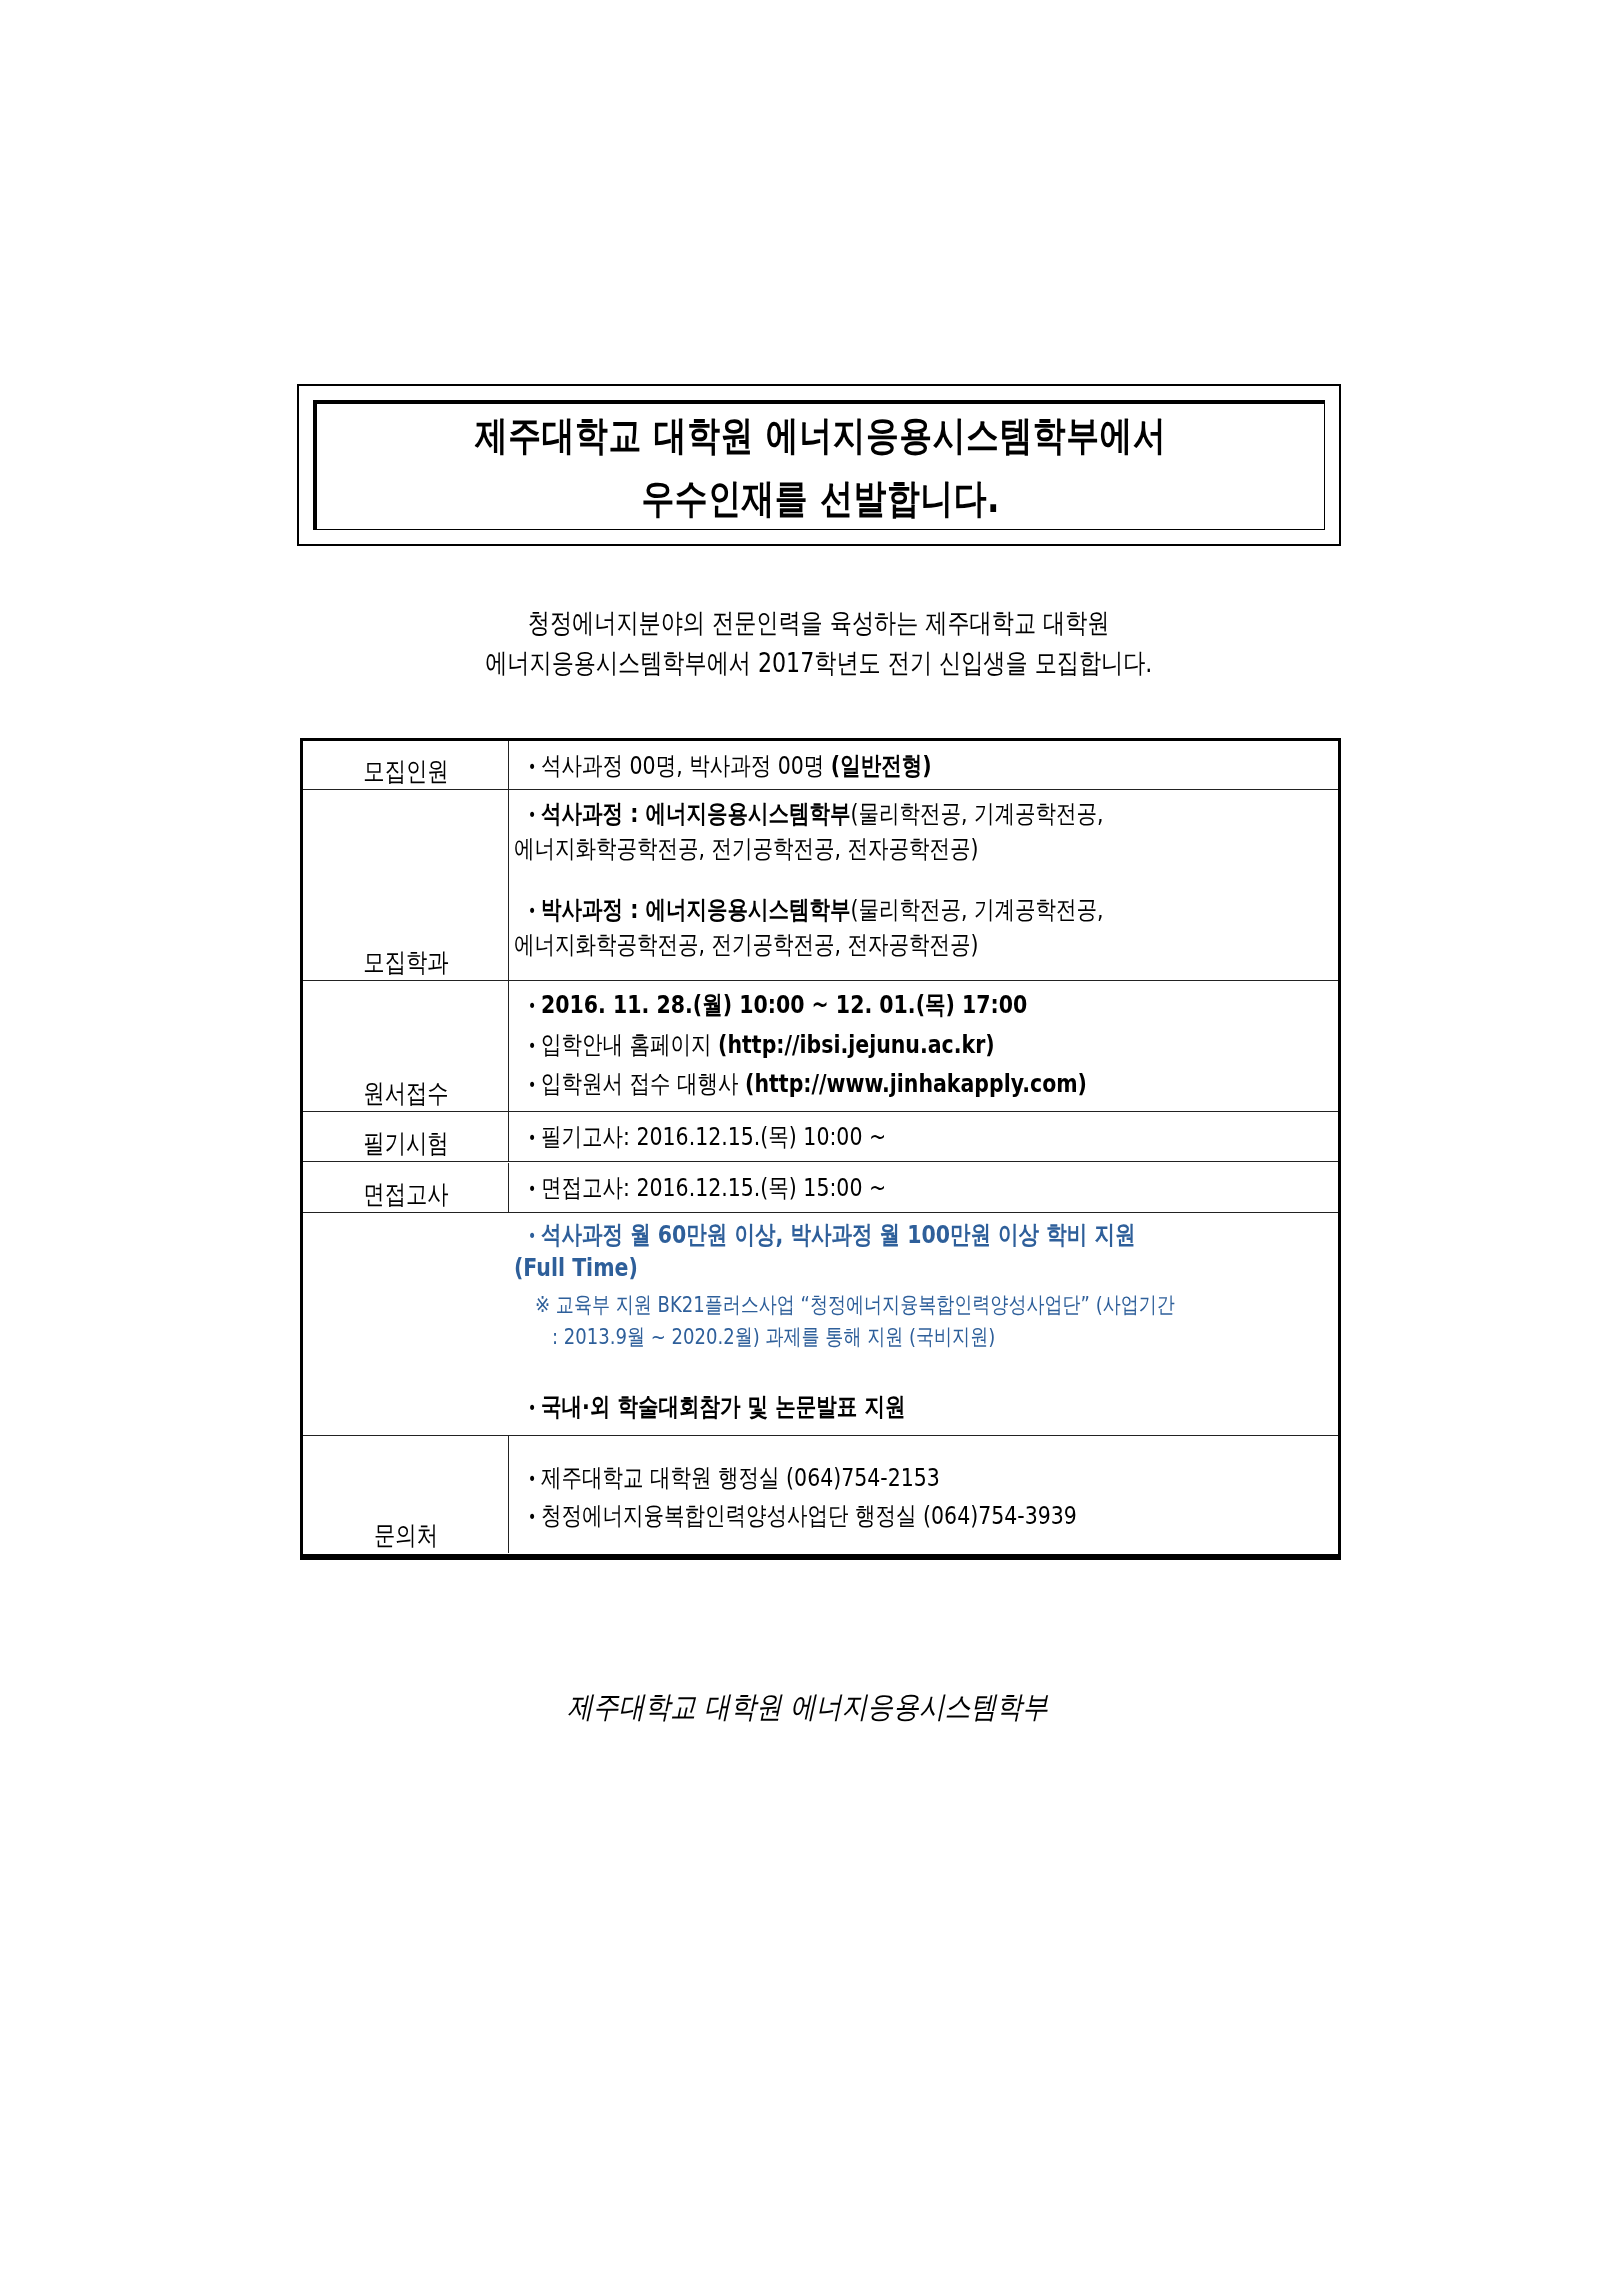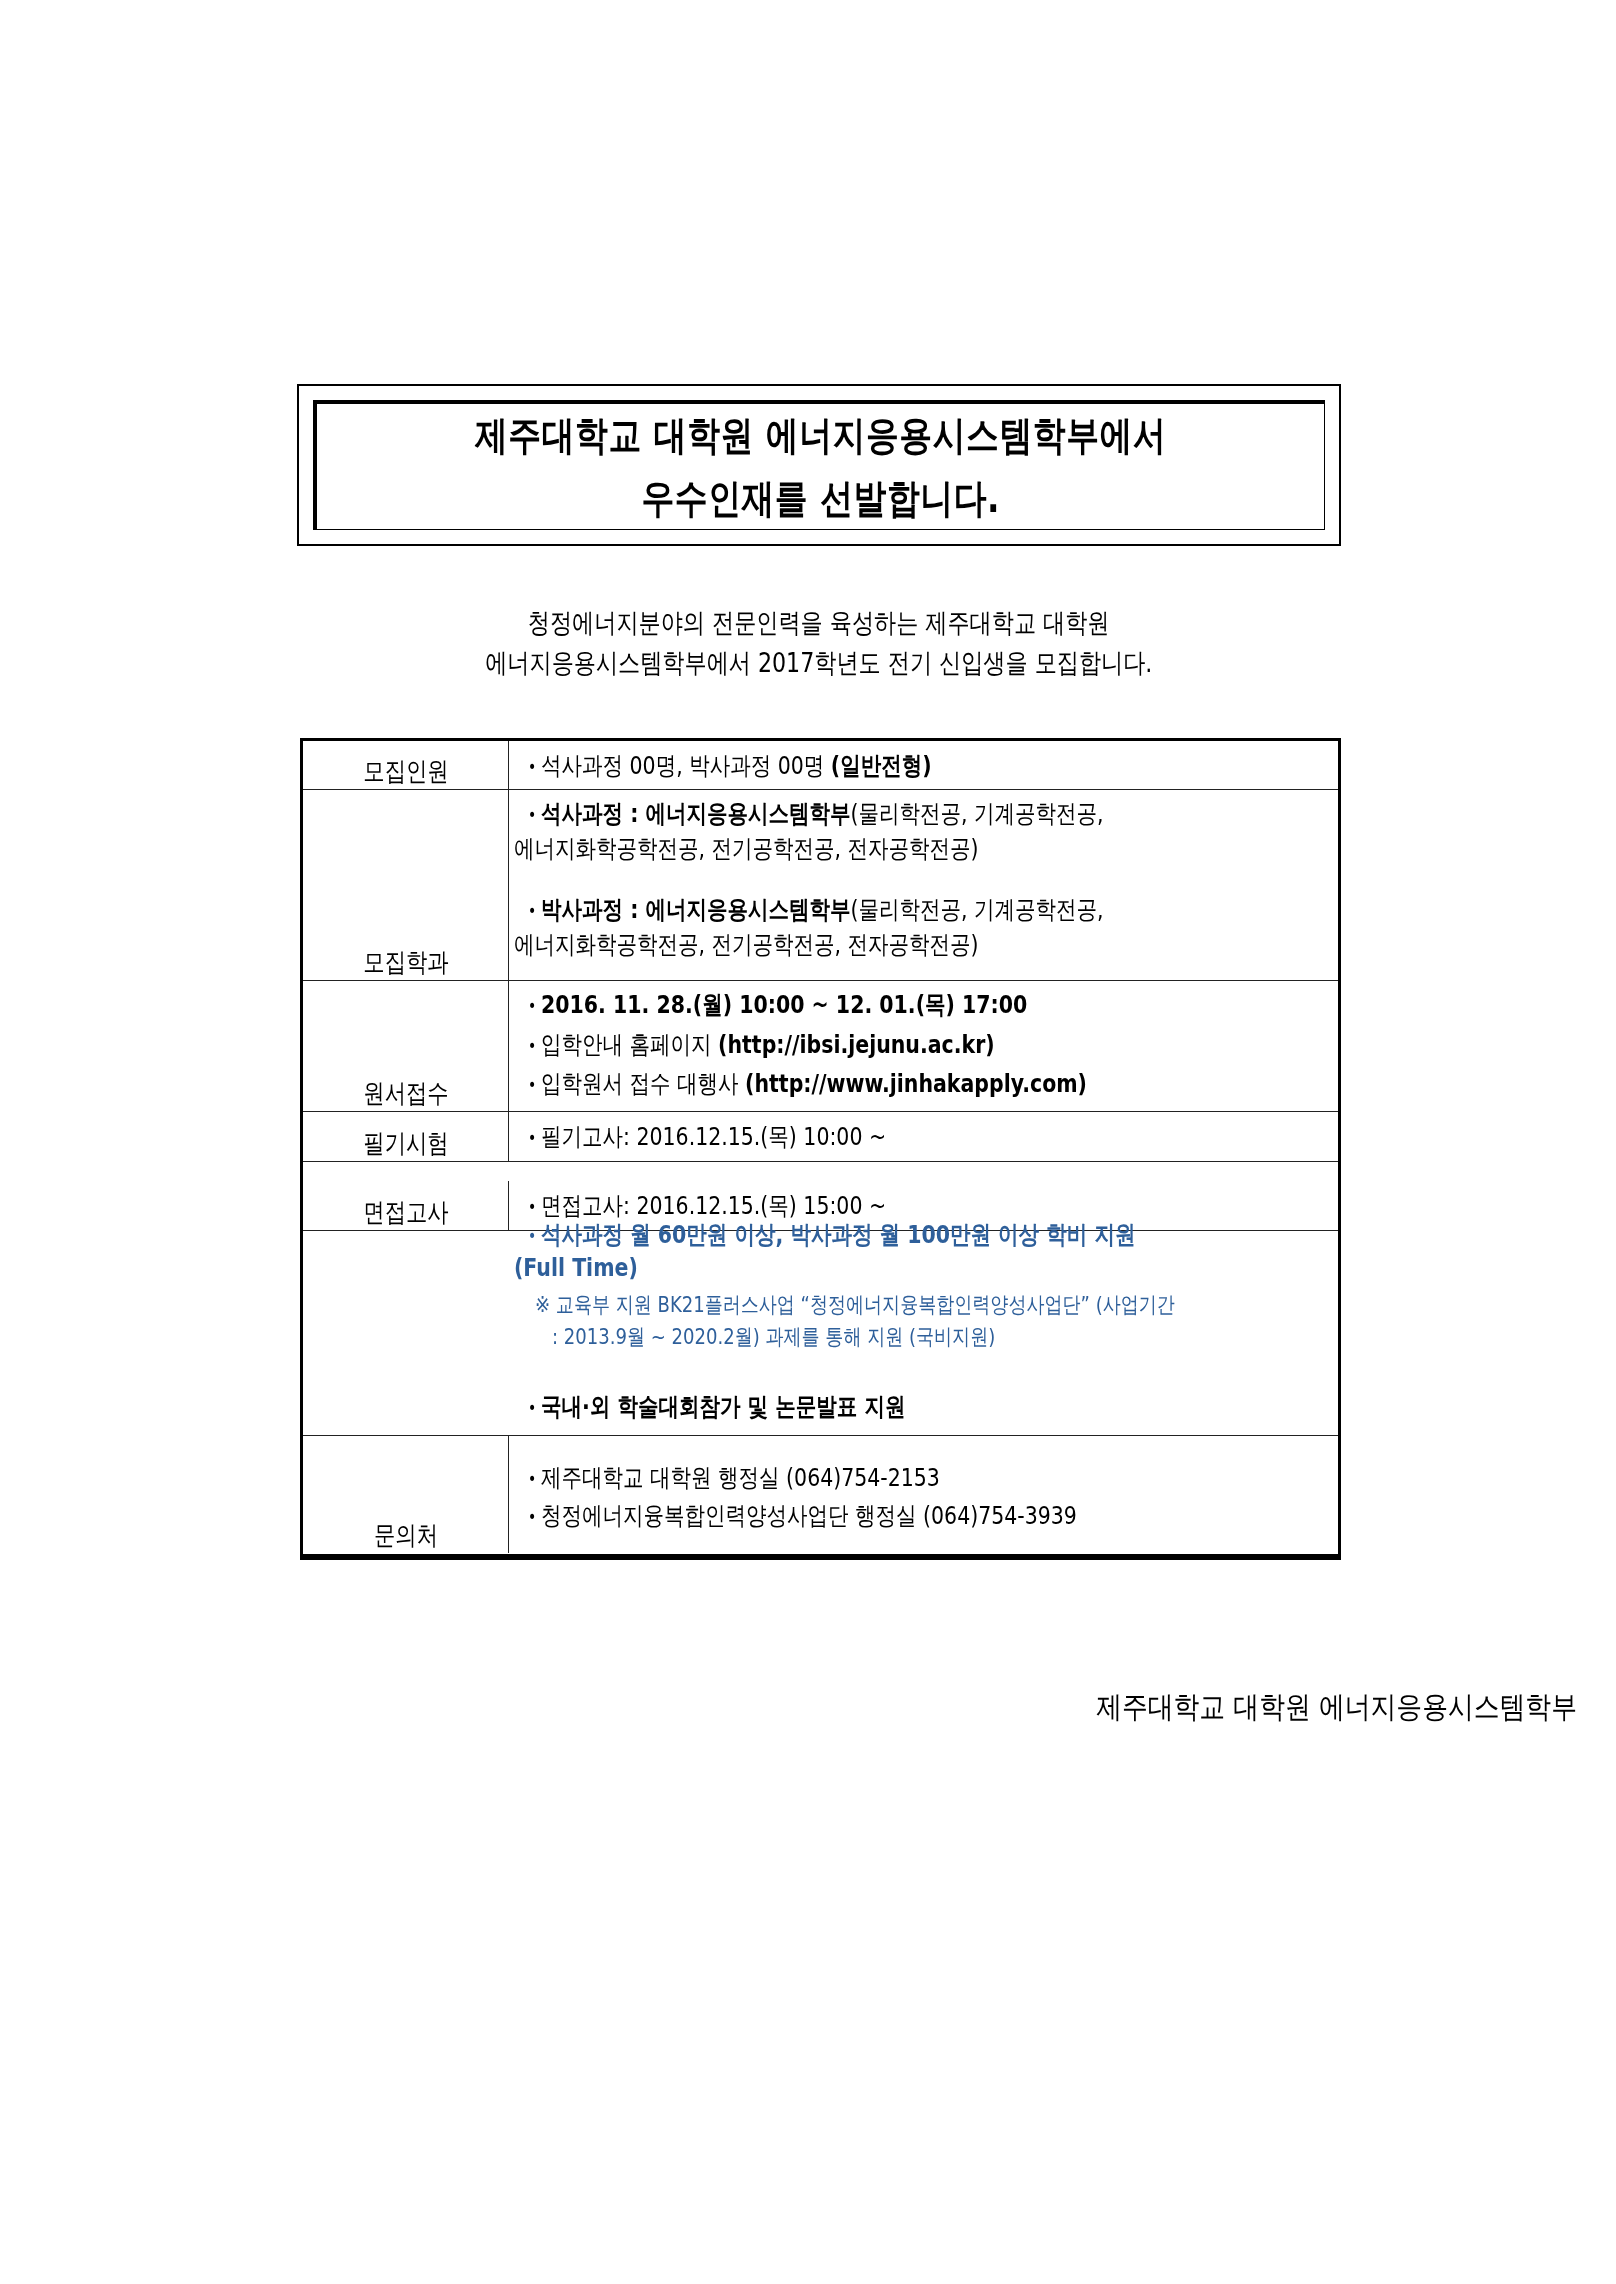--- a/index.html
+++ b/index.html
@@ -52,22 +52,22 @@
     }
     .line {
       position: absolute; left: 14.3px; white-space: nowrap;
       transform-origin: left center; transform: scaleX(0.82);
     }
     .bullet { display: inline-block; width: 22px; text-align: center; font-size: 17px; vertical-align: middle; }
     .b { font-weight: bold; }
     .blue { color: #2e5f9a; }
     .note { font-size: 22px; }
     .footer {
-      position: absolute; left: 0; width: 1616px; top: 1681px; text-align: right;
-      font-size: 30px; line-height: 52px;
+      position: absolute; left: 0; width: 1616px; top: 1681px; text-align: center;
+      font-size: 30px; line-height: 52px; font-style: italic;
     }
     .footer span { display: inline-block; transform: scaleX(0.86); white-space: nowrap; }
   </style>
 </head>
 <body>
 
 <div class="title-box">
   <div class="title-inner">
     <div class="title-line">제주대학교 대학원 에너지응용시스템학부에서</div>
     <div class="title-line">우수인재를 선발합니다.</div>
@@ -135,21 +135,21 @@
     <div class="label">
         <span>필기시험</span>
       </div>
     <div class="content">
       <div class="line" style="top:7.8px;">
         <span class="bullet">•</span><span>필기고사: 2016.12.15.(목) 10:00 ~</span>
       </div>
     </div>
   </div>
 
-  <div class="row" style="top:440px; height:49px;">
+  <div class="row" style="top:422px; height:49px;">
     <div class="label">
         <span>면접고사</span>
       </div>
     <div class="content">
       <div class="line" style="top:7.8px;">
         <span class="bullet">•</span><span>면접고사: 2016.12.15.(목) 15:00 ~</span>
       </div>
     </div>
   </div>
 

